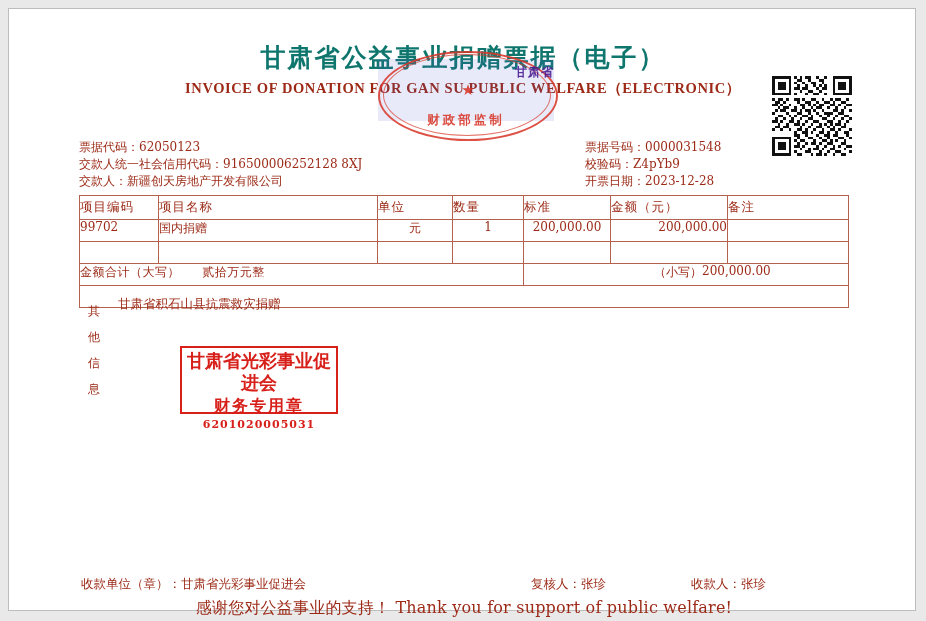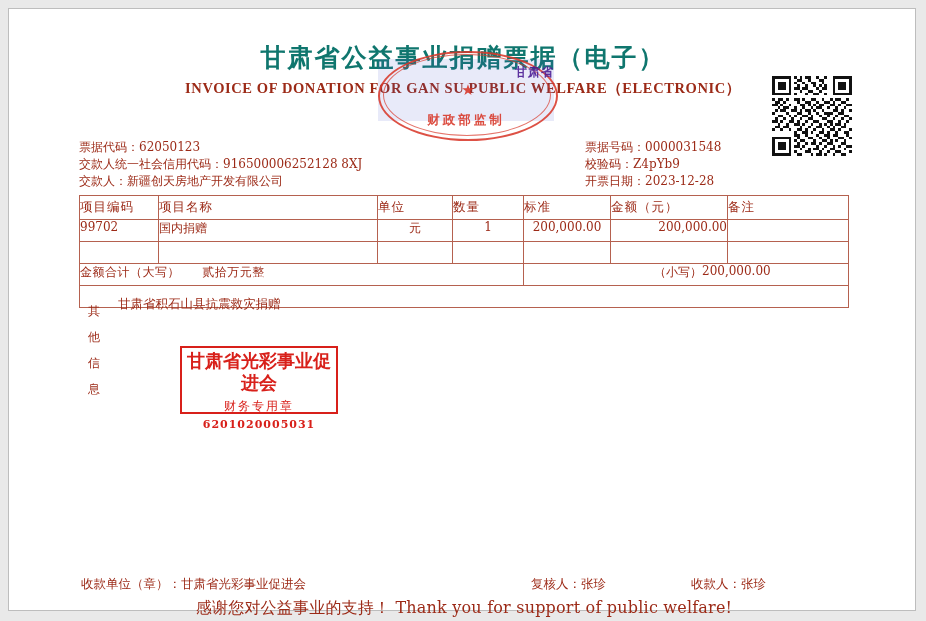--- a/index.html
+++ b/index.html
@@ -243,22 +243,22 @@
     box-sizing: border-box;
     padding-top: 2px;
   }
   .rect-seal .l1 {
     font-size: 18px;
     font-weight: bold;
     letter-spacing: 0px;
     line-height: 22px;
   }
   .rect-seal .l2 {
-    font-size: 12px;
-    font-weight: normal;
+    font-size: 16px;
+    font-weight: bold;
     letter-spacing: 2px;
     line-height: 24px;
   }
   .rect-seal .l3 {
     font-size: 11px;
     font-weight: bold;
     letter-spacing: 1px;
     line-height: 14px;
   }
 

